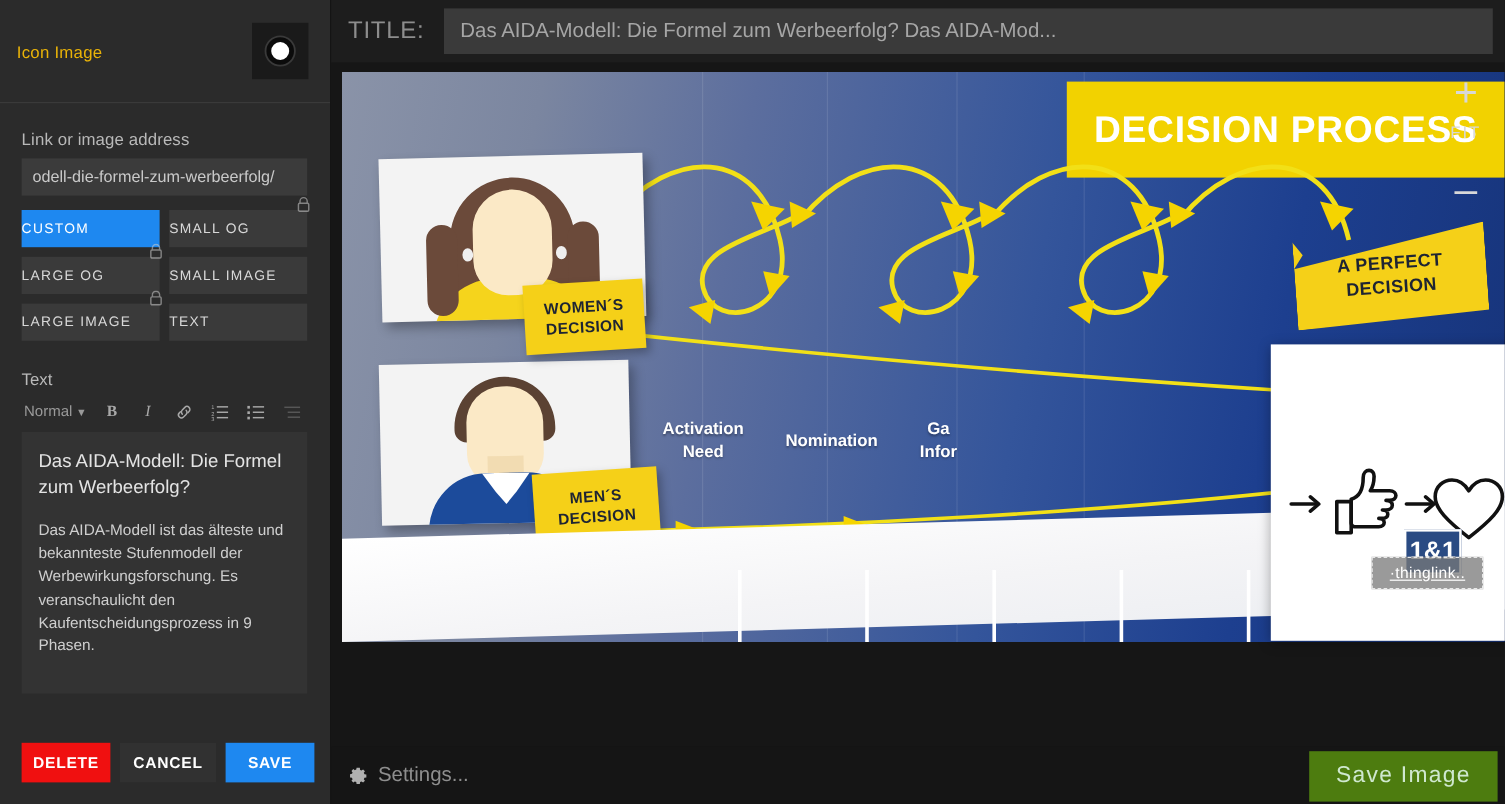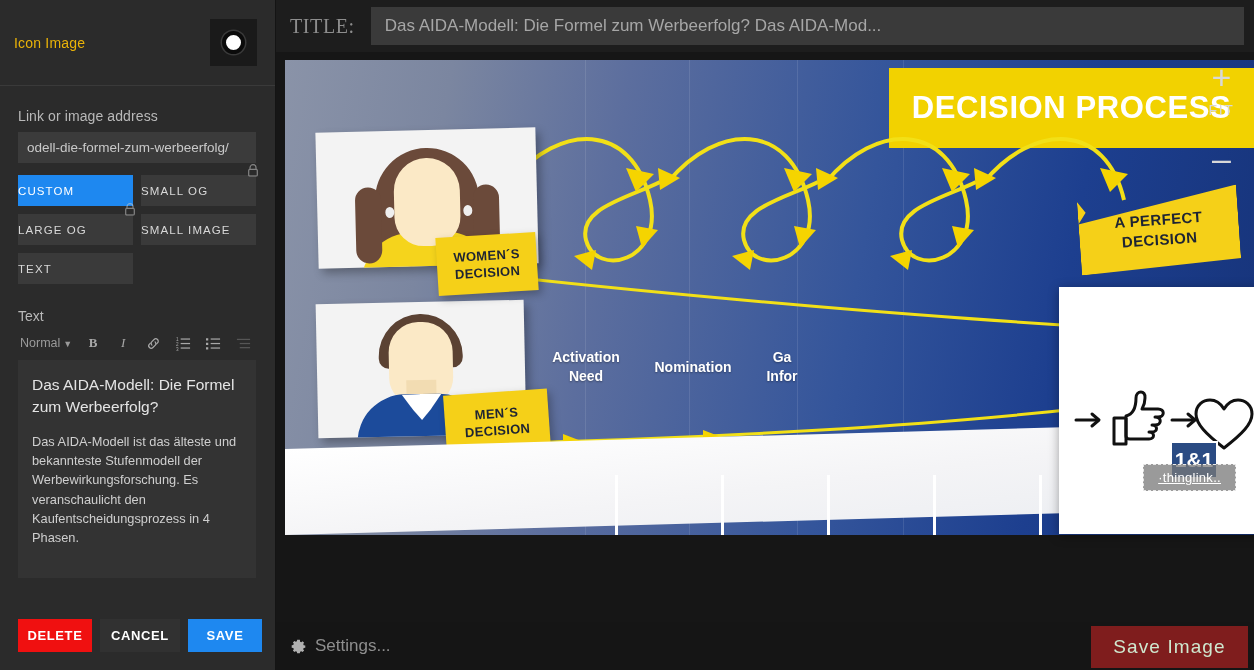--- a/index.html
+++ b/index.html
@@ -138,21 +138,20 @@
     background: #161616;
     height: 670px;
   }
   .titlebar {
     height: 52px; display: flex; align-items: center;
     padding-left: 14px; background: #1d1d1d;
   }
   .title-key {
     color: #8d8d8d; font-size: 20px; letter-spacing: .6px;
     margin-right: 16px;
-    font-family: Liberation Serif, serif;
   }
   .title-value {
     flex: 1 1 auto; height: 38px; background: #3a3a3a;
     display: flex; align-items: center;
     color: #a6a6a6; font-size: 17px;
     padding: 0 14px; margin-right: 10px;
     white-space: nowrap; overflow: hidden;
     cursor: text;
   }
 
@@ -298,21 +297,21 @@
     padding: 0 0 0 14px;
   }
   .settings {
     display: flex; align-items: center; gap: 8px;
     color: #8e8e8e; font-size: 17px; cursor: pointer;
   }
   .gear { width: 17px; height: 17px; fill: #b0b0b0; }
   .save-image {
     position: absolute; right: 6px; bottom: 2px;
     width: 157px; height: 42px;
-    background: #7f1d1d; color: #cfe8cf;
+    background: #4d7c0f; color: #cfe8cf;
     display: flex; align-items: center; justify-content: center;
     font-size: 19px; letter-spacing: 1.1px;
     cursor: pointer;
   }
 </style>
 </head>
 <body>
 
 <div id="app">
 
@@ -348,20 +347,27 @@
           <svg class="lock-badge" viewBox="0 0 12 13">
             <path d="M3 5.5V3.7A3 3 0 0 1 9 3.7V5.5" fill="none" stroke="#cccccc" stroke-width="1.2"></path>
             <rect x="1.7" y="5.4" width="8.6" height="6.6" rx="1" fill="none" stroke="#cccccc" stroke-width="1.2"></rect>
           </svg>
         </button>
 
         <button class="grid-btn">
           <span>SMALL IMAGE</span>
         </button>
 
+        <button class="grid-btn">
+          <span>LARGE IMAGE</span>
+          <svg class="lock-badge" viewBox="0 0 12 13">
+            <path d="M3 5.5V3.7A3 3 0 0 1 9 3.7V5.5" fill="none" stroke="#cccccc" stroke-width="1.2"></path>
+            <rect x="1.7" y="5.4" width="8.6" height="6.6" rx="1" fill="none" stroke="#cccccc" stroke-width="1.2"></rect>
+          </svg>
+        </button>
 
         <button class="grid-btn">
           <span>TEXT</span>
         </button>
       </div>
 
       <div class="text-label">Text</div>
 
       <div class="rte-toolbar">
         <div class="rte-style">
@@ -404,21 +410,21 @@
           <svg width="15" height="15" viewBox="0 0 16 16">
             <rect x="1" y="3" width="14" height="1.3" fill="#a8a8a8"></rect>
             <rect x="4" y="7.4" width="11" height="1.3" fill="#a8a8a8"></rect>
             <rect x="4" y="11.8" width="11" height="1.3" fill="#a8a8a8"></rect>
           </svg>
         </div>
       </div>
 
       <div class="rte-area">
         <div class="rte-h">Das AIDA-Modell: Die Formel zum Werbeerfolg?</div>
-        <div class="rte-p">Das AIDA-Modell ist das älteste und bekannteste Stufenmodell der Werbewirkungsforschung. Es veranschaulicht den Kaufentscheidungsprozess in 4 Phasen.</div>
+        <div class="rte-p">Das AIDA-Modell ist das älteste und bekannteste Stufenmodell der Werbewirkungsforschung. Es veranschaulicht den Kaufentscheidungsprozess in 9 Phasen.</div>
       </div>
     </div>
 
     <div class="action-row">
       <button class="act-btn act-delete">
         <span>DELETE</span>
       </button>
       <button class="act-btn act-cancel">
         <span>CANCEL</span>
       </button>

